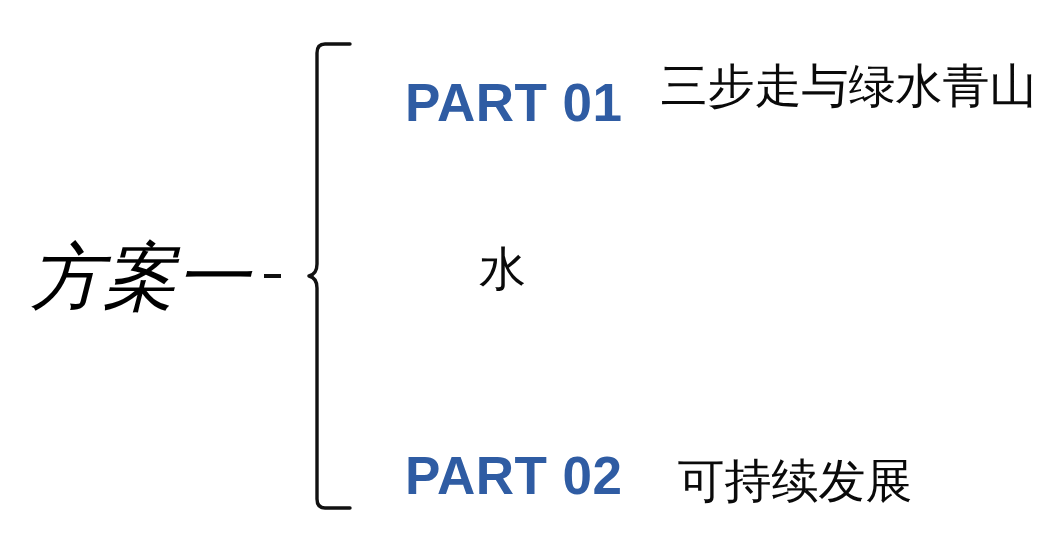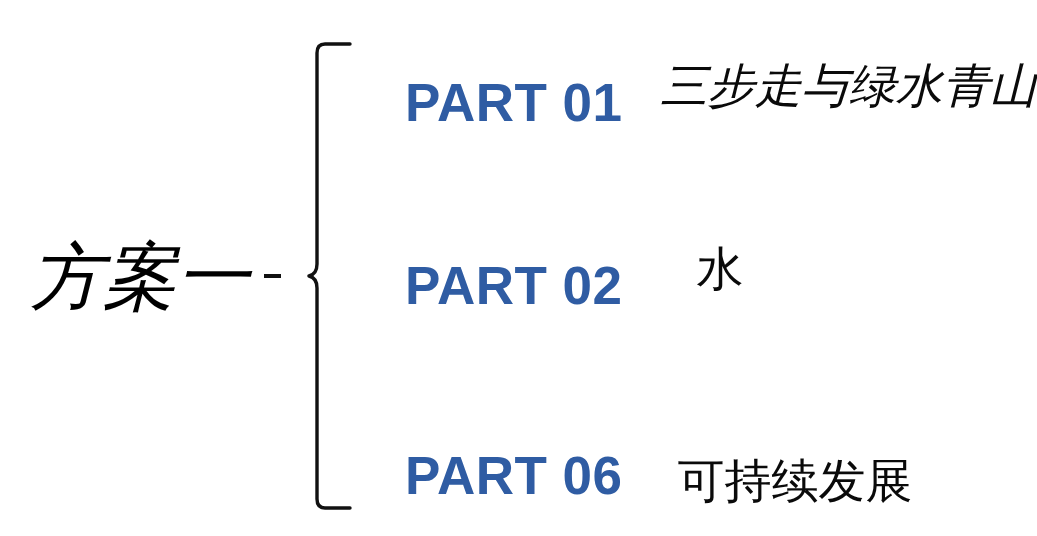--- a/index.html
+++ b/index.html
@@ -91,21 +91,21 @@
   .row-title {
     font-size: 47px;
     font-weight: 400;
     color: #0a0a0a;
     line-height: 1;
     letter-spacing: 0px;
     font-family: "DejaVu Sans", "Liberation Sans", sans-serif;
   }
 
   
-  #row-1 .row-title { margin-left: 38px; font-style: italic; }
+  #row-1 .row-title { margin-left: 38px; }
   #row-2 .row-title { margin-left: 74px; }
   #row-3 .row-title { margin-left: 55px; margin-top: 44px; }
 </style>
 </head>
 <body>
 
 <div id="slide">
 
   <div id="left-label">方案一</div>
 
@@ -124,22 +124,21 @@
                L 70 466" fill="none" stroke="#111111" stroke-width="3.4" stroke-linecap="round" stroke-linejoin="round"></path>
     </svg>
   </div>
 
   <div class="row" id="row-1">
     <span class="part-tag">PART 01</span>
     <span class="row-title">三步走与绿水青山</span>
   </div>
 
   <div class="row" id="row-2">
-    <span class="part-tag">PART 02</span>
     <span class="row-title">水</span>
   </div>
 
   <div class="row" id="row-3">
-    <span class="part-tag">PART 06</span>
+    <span class="part-tag">PART 02</span>
     <span class="row-title">可持续发展</span>
   </div>
 
 </div>
 
 </body></html>

